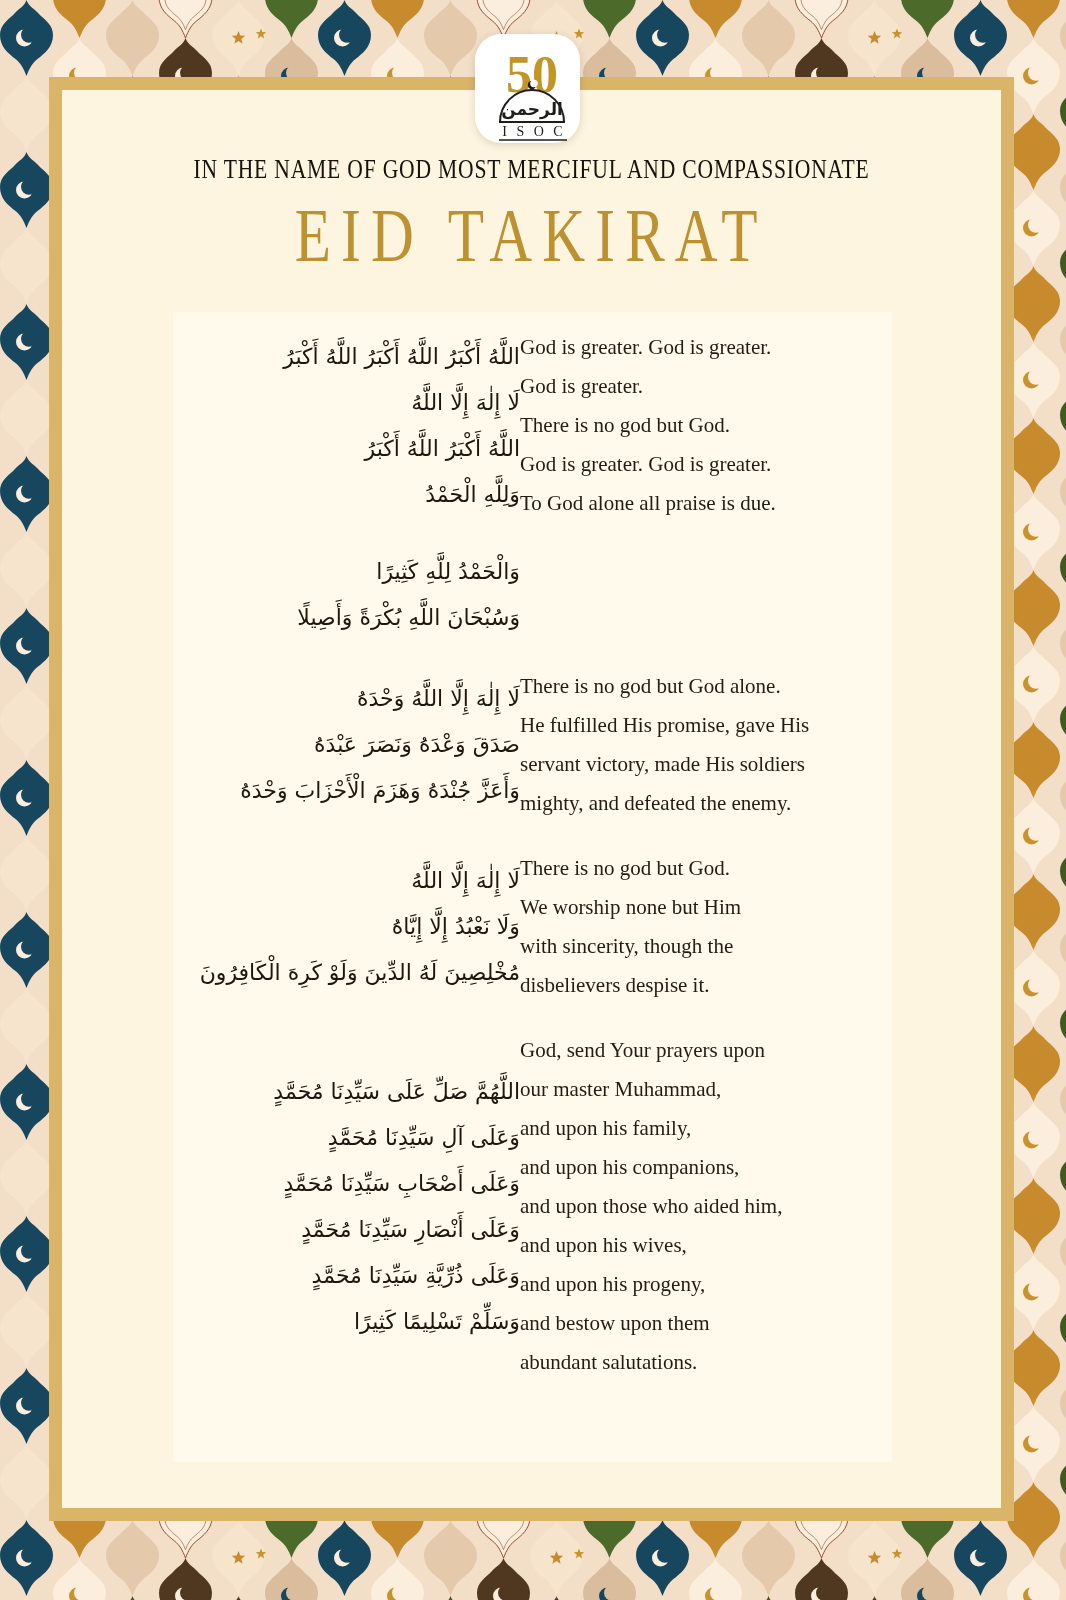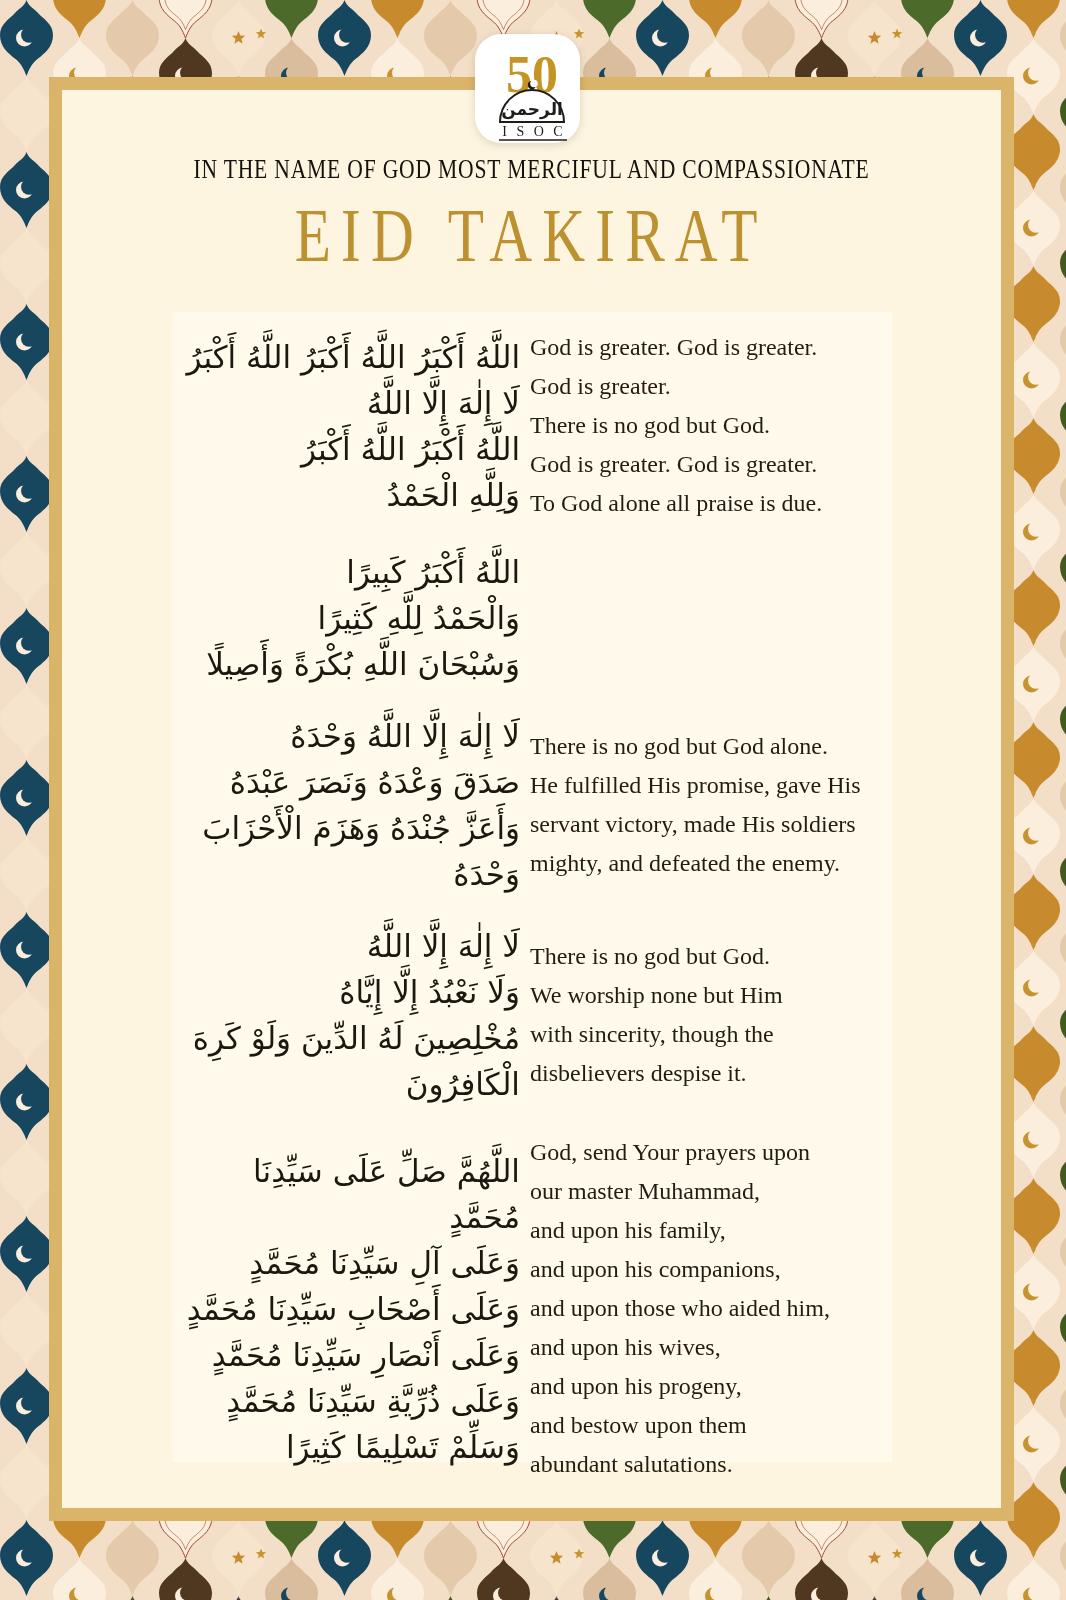--- a/index.html
+++ b/index.html
@@ -49,29 +49,29 @@
   .content-panel{
     position:absolute;left:173px;top:312px;width:719px;height:1150px;
     background:var(--panel-light,#fffaec);z-index:2;
     box-sizing:border-box;padding:16px 0;
   }
   .block{display:flex;align-items:center;margin-bottom:26px;}
   .block:last-child{margin-bottom:0;}
   .ar-col{
     width:347px;flex:0 0 347px;direction:rtl;text-align:left; 
     font-family:"DejaVu Sans",sans-serif;
-    font-size:31px;line-height:46px;color:var(--ink,#1d180f);
+    font-size:22px;line-height:46px;color:var(--ink,#1d180f);
   }
   .ar-line{text-align:left;} 
   .ar-col .ar-line{text-align:start;}
   .ar-col{text-align:start;}
   .en-col{
-    margin-left:10px;flex:1;
+    flex:1;
     font-family:"Liberation Serif",serif;
-    font-size:24px;line-height:39px;color:#221c13;
+    font-size:21px;line-height:39px;color:#221c13;
   }
 </style>
 </head>
 <body style="--frame-gold: #d9b469; --panel-cream: #fdf5e0; --panel-light: #fffaec; --title-gold: #bd9130; --ink: #1d180f; background: rgb(243, 223, 200);">
 
 <div id="bg-pattern"><svg width="1066" height="1600" viewBox="0 0 1066 1600" xmlns="http://www.w3.org/2000/svg">
      <defs>
         <pattern id="moro" width="318" height="152" patternUnits="userSpaceOnUse">
           <rect width="318" height="152" fill="#f3dfc8"></rect>
           <g transform="translate(0,0)">
@@ -180,21 +180,20 @@
       <div class="en-col">
         <div class="en-line">God is greater. God is greater.</div>
         <div class="en-line">God is greater.</div>
         <div class="en-line">There is no god but God.</div>
         <div class="en-line">God is greater. God is greater.</div>
         <div class="en-line">To God alone all praise is due.</div>
       </div>
     </div>
     <div class="block">
       <div class="ar-col" dir="rtl">
-        <div class="ar-line">اللَّهُ أَكْبَرُ كَبِيرًا</div>
         <div class="ar-line">وَالْحَمْدُ لِلَّهِ كَثِيرًا</div>
         <div class="ar-line">وَسُبْحَانَ اللَّهِ بُكْرَةً وَأَصِيلًا</div>
       </div>
     </div>
     <div class="block">
       <div class="ar-col" dir="rtl">
         <div class="ar-line">لَا إِلٰهَ إِلَّا اللَّهُ وَحْدَهُ</div>
         <div class="ar-line">صَدَقَ وَعْدَهُ وَنَصَرَ عَبْدَهُ</div>
         <div class="ar-line">وَأَعَزَّ جُنْدَهُ وَهَزَمَ الْأَحْزَابَ وَحْدَهُ</div>
       </div>

